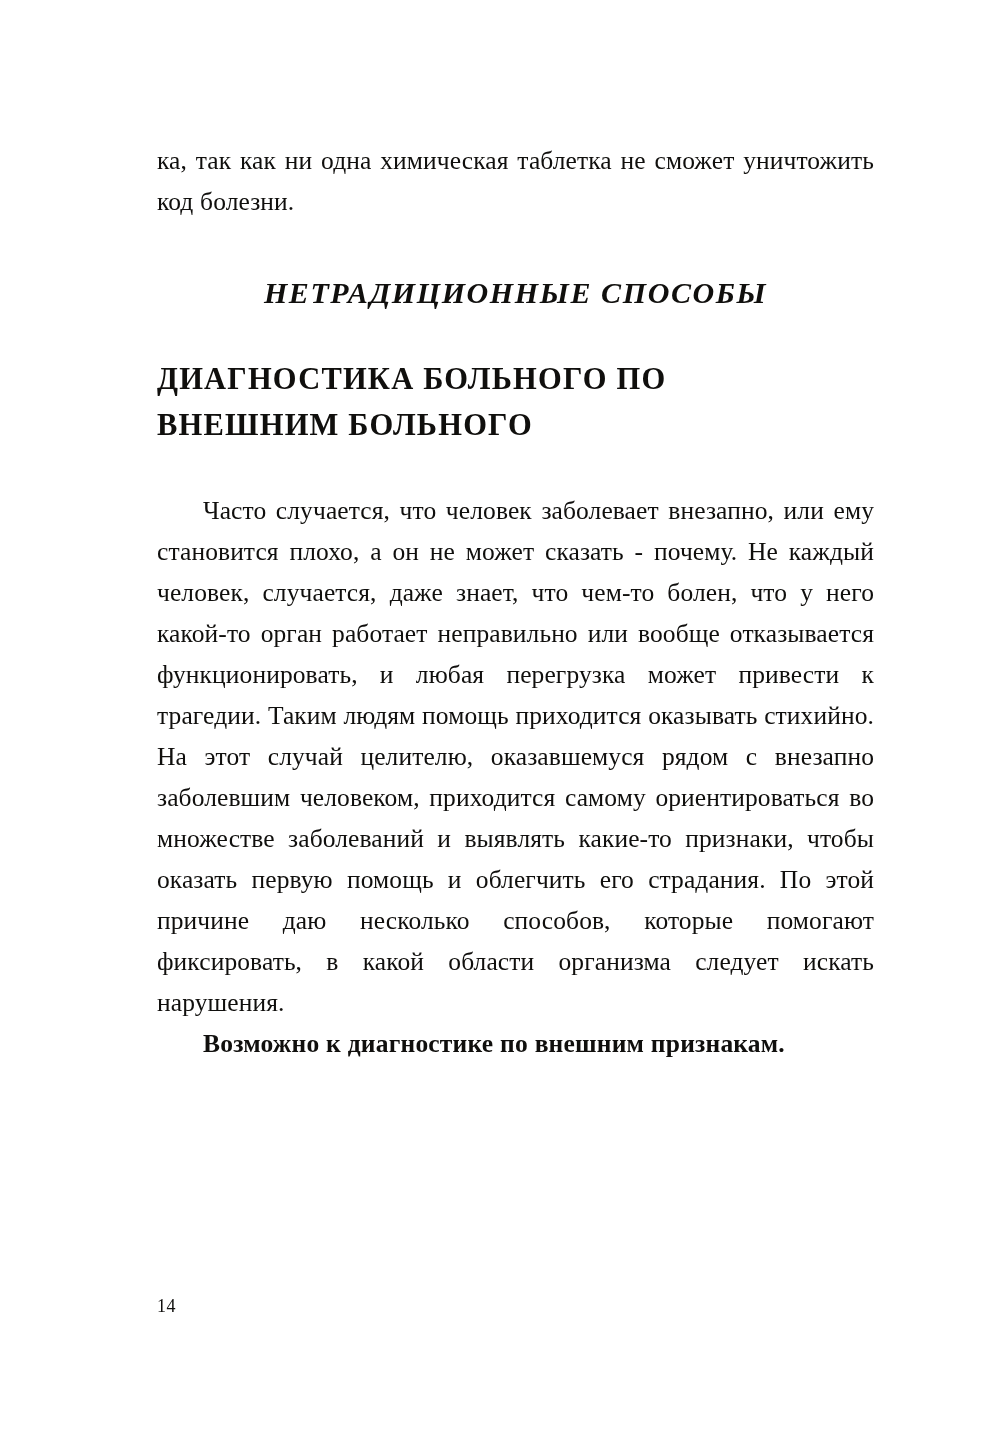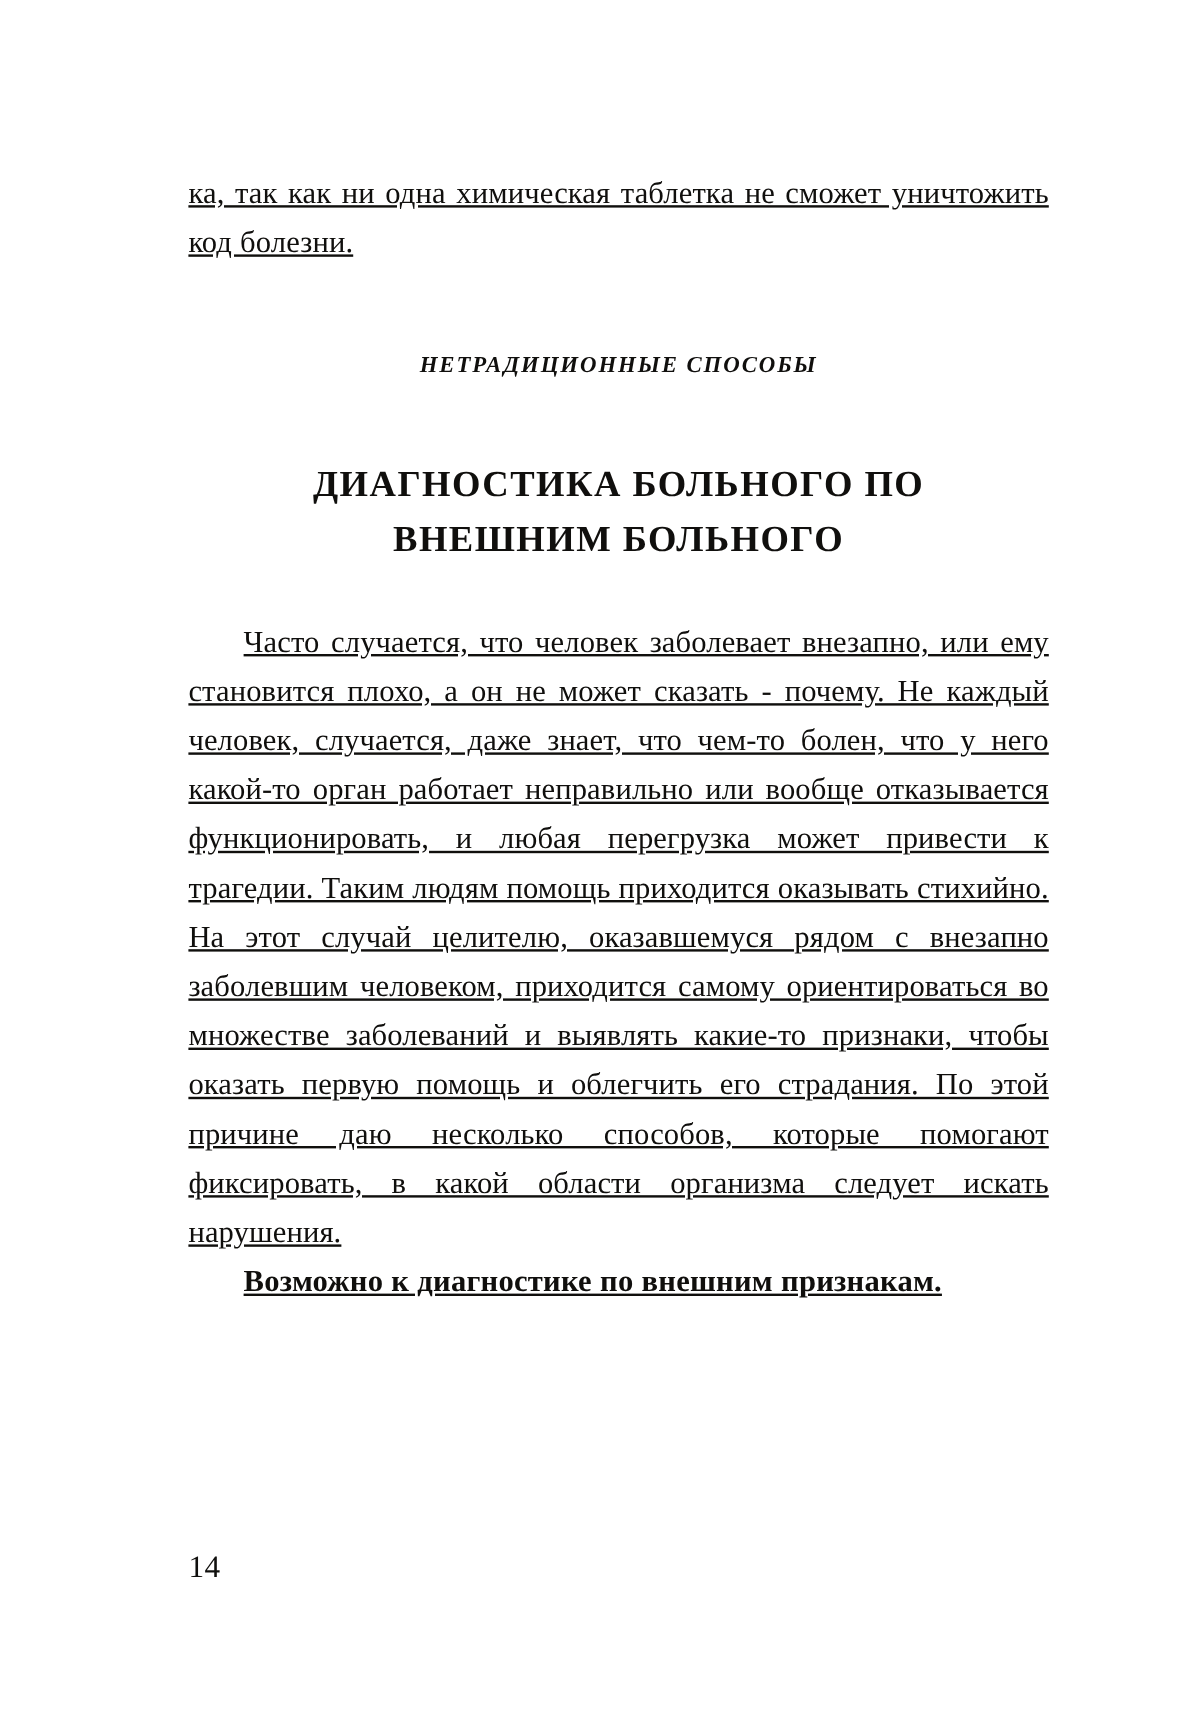--- a/index.html
+++ b/index.html
@@ -33,64 +33,63 @@
   .para {
     font-size: 25.5px;
     line-height: 41px;
     text-align: justify;
     text-indent: 46px;
     margin: 0;
     letter-spacing: 0.1px;
     word-spacing: 0.2px;
     -webkit-hyphens: none;
     hyphens: none;
-    text-decoration: underline;
   }
   .para.no-indent {
     text-indent: 0;
   }
   .para.bold {
     font-weight: bold;
     letter-spacing: 0.2px;
   }
 
   .spacer-top { height: 140px; }
 
   
   .heading-italic {
-    font-size: 19px;
+    font-size: 30px;
     font-weight: bold;
     font-style: italic;
     text-align: center;
     letter-spacing: 1.6px;
-    margin: 12px;
+    margin: 0;
     line-height: 38px;
   }
   .heading-caps {
     font-size: 30.5px;
     font-weight: bold;
-    text-align: center;
+    text-align: left;
     letter-spacing: 1.2px;
     margin: 0;
     line-height: 46px;
   }
   .heading-caps .hl {
     display: block;
   }
 
   .gap-after-para1 { height: 52px; }
   .gap-after-h1 { height: 44px; }
   .gap-after-h2 { height: 42px; }
 
   
   .page-number {
     position: absolute;
     left: 157px;
     top: 1291px;
-    font-size: 26px;
+    font-size: 18px;
     line-height: 30px;
     letter-spacing: 0.5px;
   }
 
   
   .jtext {
     text-align: justify;
     text-align-last: left;
   }
 </style>

